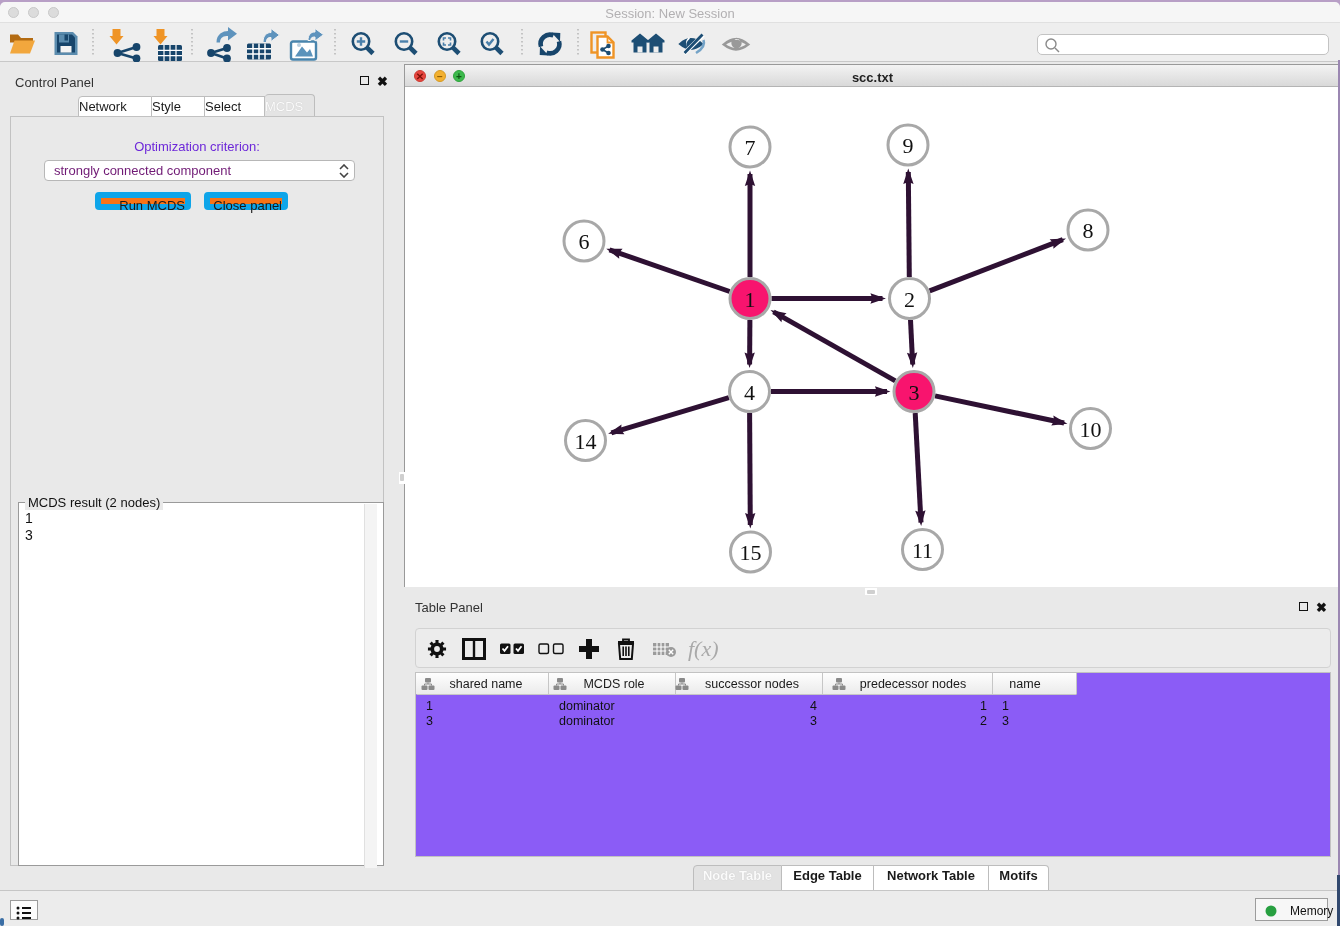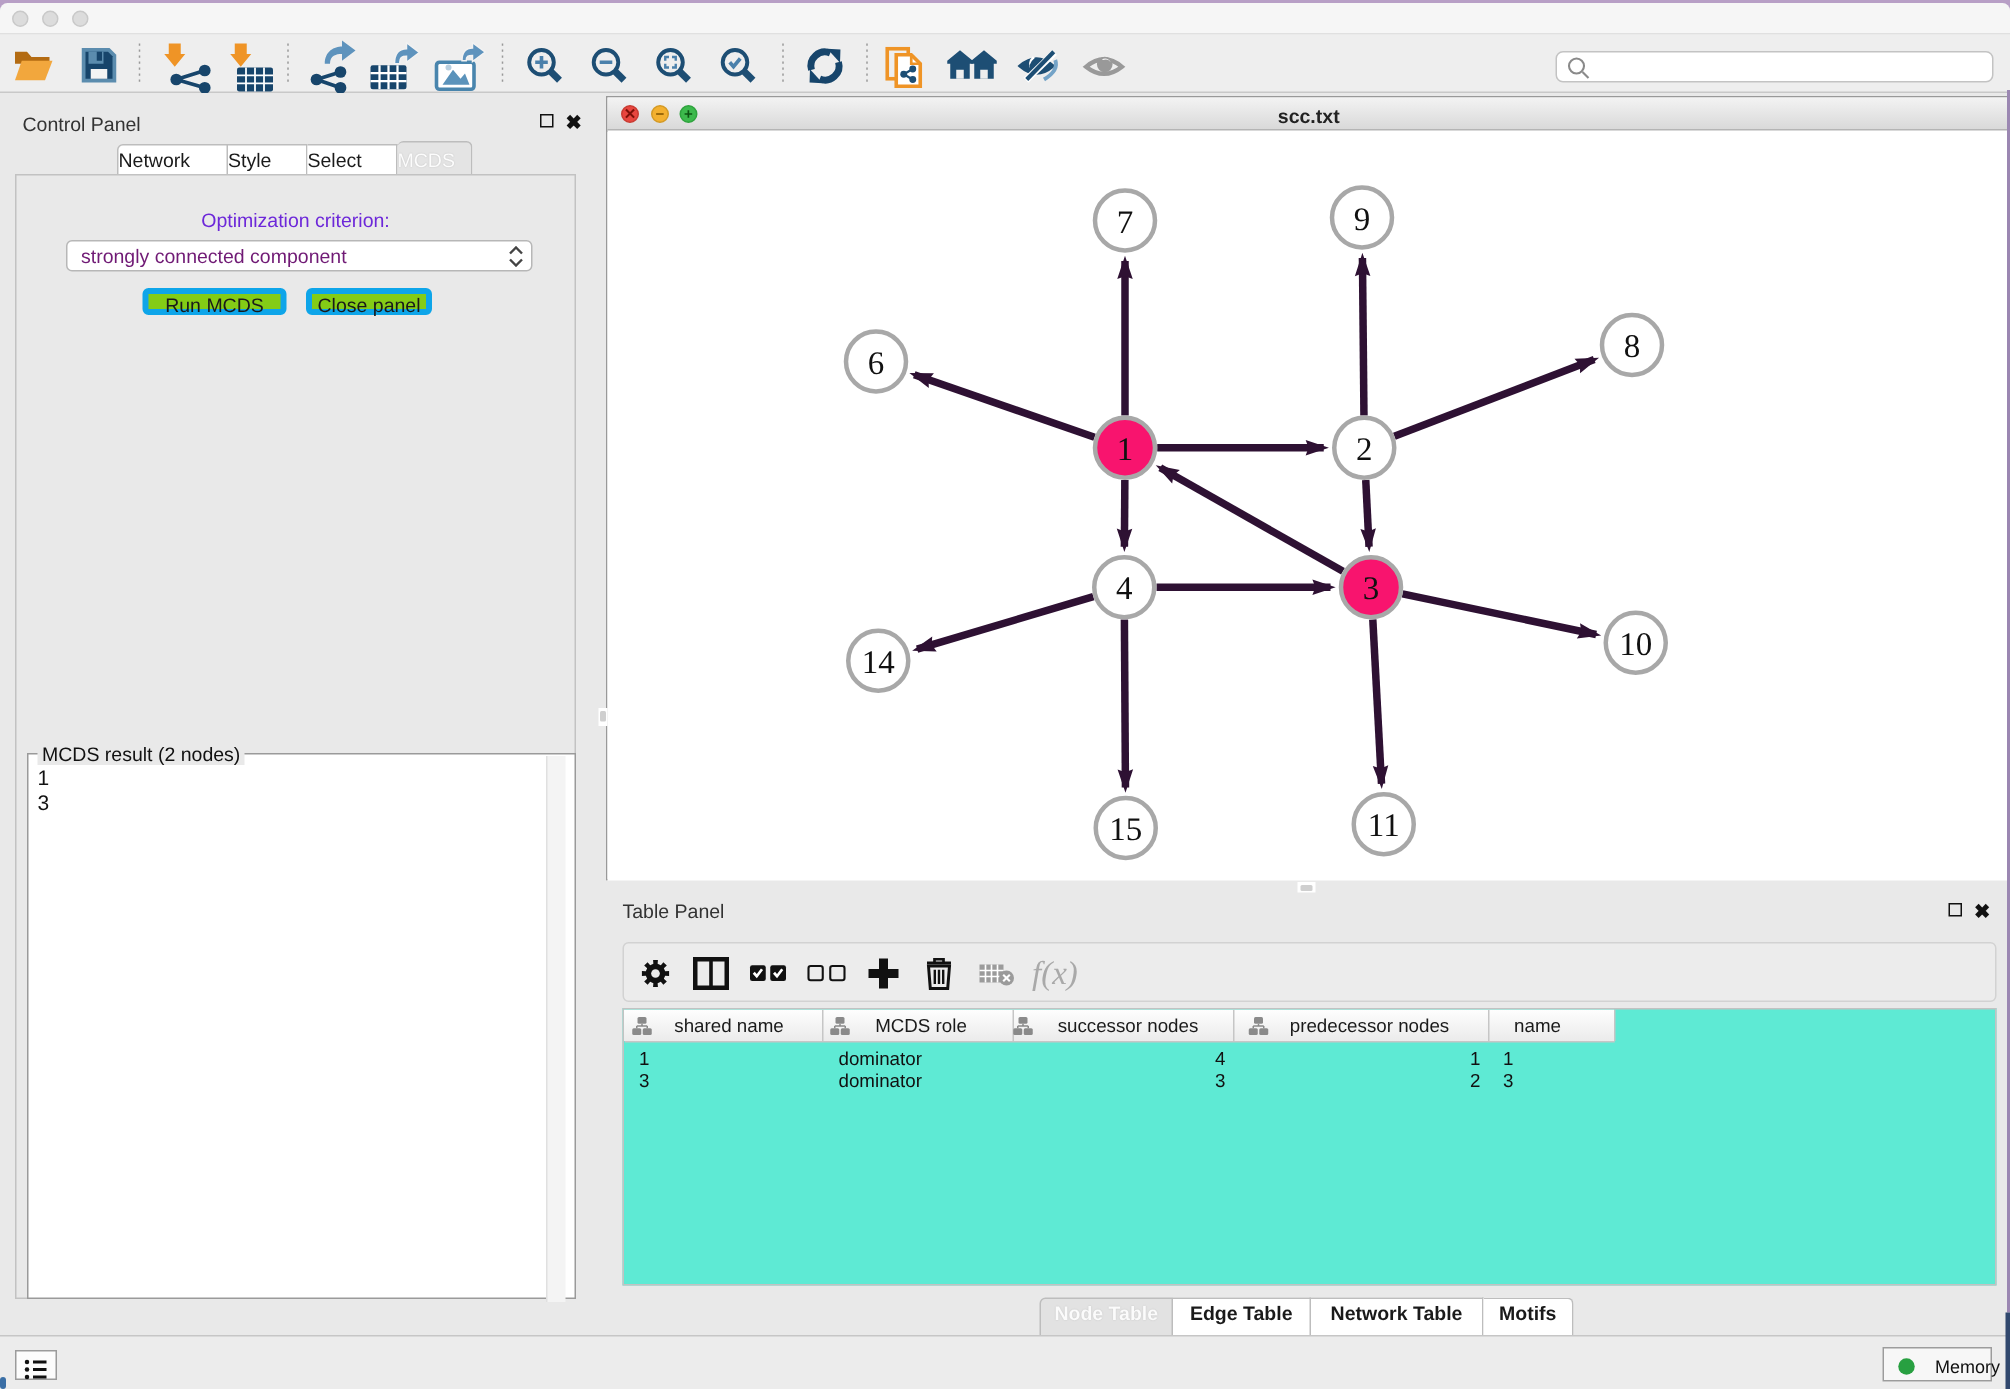--- a/index.html
+++ b/index.html
@@ -18,51 +18,52 @@
 #cp-head { position:absolute; left:15px; top:12px; font-size:13px; color:#333; }
 .wbtn-sq { position:absolute; width:9px; height:9px; border:1.5px solid #111; }
 .wbtn-x { position:absolute; font-size:13px; color:#111; font-weight:bold; line-height:11px;}
 .tabs { position:absolute; font-size:13px; }
 .tab { position:absolute; top:0; height:21px; background:#fff; border:1px solid #bdbdbd; border-left:none; color:#1a1a1a; line-height:20px; }
 .tab.first { border-left:1px solid #bdbdbd; border-radius:4px 0 0 0;}
 .tab.sel { background:#e4e4e4; color:#fcfcfc; text-shadow:0 0 1px #bbb; border-radius:0 4px 0 0; }
 #cp-inner { position:absolute; left:10px; top:53px; width:374px; height:750px; border:1px solid #c2c2c2; background:#e9e9e9; }
 #opt-label { position:absolute; left:0; top:22px; width:100%; text-align:center; font-size:13px; color:#6d28d9;}
 #opt-select { position:absolute; left:33px; top:43px; width:311px; height:21px; background:#fff; border:1px solid #b7b7b7; border-radius:4px; font-size:13px; color:#701a75; line-height:19px; padding-left:9px;}
-.btn { position:absolute; top:75px; height:18px; background:#84cc16; border:4px solid #0ea5e9; border-radius:4px; font-size:13px; color:#1a1a1a; text-align:center; line-height:16px;}
+.btn { position:absolute; top:75px; height:18px; background:#f97316; border:6px solid #0ea5e9; border-radius:4px; font-size:13px; color:#1a1a1a; text-align:right; line-height:16px;}
 #mcds-box { position:absolute; left:7px; top:385px; width:366px; height:364px; border:1px solid #9a9a9a; background:#fff; }
 #mcds-legend { position:absolute; left:6px; top:-8px; background:#e9e9e9; padding:0 3px; font-size:13px; color:#111;}
 #mcds-text { position:absolute; left:6px; top:7px; font-size:14px; color:#111; line-height:17px; }
 #mcds-scroll { position:absolute; right:6px; top:1px; width:13px; height:364px; background:#f4f4f4; border-left:1px solid #e0e0e0;}
 
 #nw { position:absolute; left:404px; top:64px; width:936px; height:523px; border:1px solid #999; border-right:none; background:#fff;}
 #nw-titlebar { position:absolute; left:0; top:0; width:100%; height:22px; background:linear-gradient(#f3f3f3,#d9d9d9); border-bottom:1px solid #b4b4b4; }
 .tl { position:absolute; top:5px; width:12px; height:12px; border-radius:50%; font-size:10px; font-weight:bold; text-align:center; line-height:12px; }
 #nw-title { position:absolute; top:5px; width:100%; text-align:center; font-size:13px; font-weight:bold; color:#222;}
 #nw-canvas { position:absolute; left:0; top:23px; width:934px; height:500px; background:#fff; }
 #nw-bottom { position:absolute; left:404px; top:587px; width:936px; height:13px; background:#e9e9e9; }
 
 #tp { position:absolute; left:405px; top:596px; width:935px; height:292px; background:#e9e9e9; }
 #tp-head { position:absolute; left:10px; top:4px; font-size:13px; color:#333; }
 #tp-toolbar { position:absolute; left:10px; top:32px; width:916px; height:40px; background:#ececec; border:1px solid #d2d2d2; border-radius:4px; }
-#tp-table { position:absolute; left:10px; top:76px; width:916px; height:185px; background:#5eead4; border:1px solid #c2c2c2; }
+#tp-table { position:absolute; left:10px; top:76px; width:916px; height:185px; background:#8b5cf6; border:1px solid #c2c2c2; }
 .btab { position:absolute; top:0; height:36px; background:#fff; border:1px solid #bdbdbd; border-left:none; font-size:13px; font-weight:bold; color:#1a1a1a; text-align:center; line-height:19px;}
 
 #statusbar { position:absolute; left:0; top:890px; width:1340px; height:36px; background:#ececec; border-top:1px solid #c6c6c6;}
 #listbtn { position:absolute; left:10px; top:9px; width:28px; height:20px; background:#fcfcfc; border:1px solid #9b9b9b;}
 #membtn { position:absolute; left:1255px; top:7px; width:73px; height:23px; background:#f7f7f7; border:1px solid #9c9c9c; font-size:12px; color:#111; }
 </style>
 </head>
 <body>
 <div id="win"></div>
 
 <div id="titlebar">
   <div class="light" style="left:8px;"></div>
   <div class="light" style="left:27.5px;"></div>
   <div class="light" style="left:47.5px;"></div>
+  <div id="title-text">Session: New Session</div>
 </div>
 
 <div id="toolbar">
   <svg id="tbicons" width="1340" height="39" style="position:absolute;left:0;top:0;">
     <g>
 
       <g stroke="#999" stroke-width="1" stroke-dasharray="1.5,2.5">
         <line x1="93" y1="6" x2="93" y2="34"></line>
           <line x1="192" y1="6" x2="192" y2="34"></line>
         <line x1="335" y1="6" x2="335" y2="34"></line>

